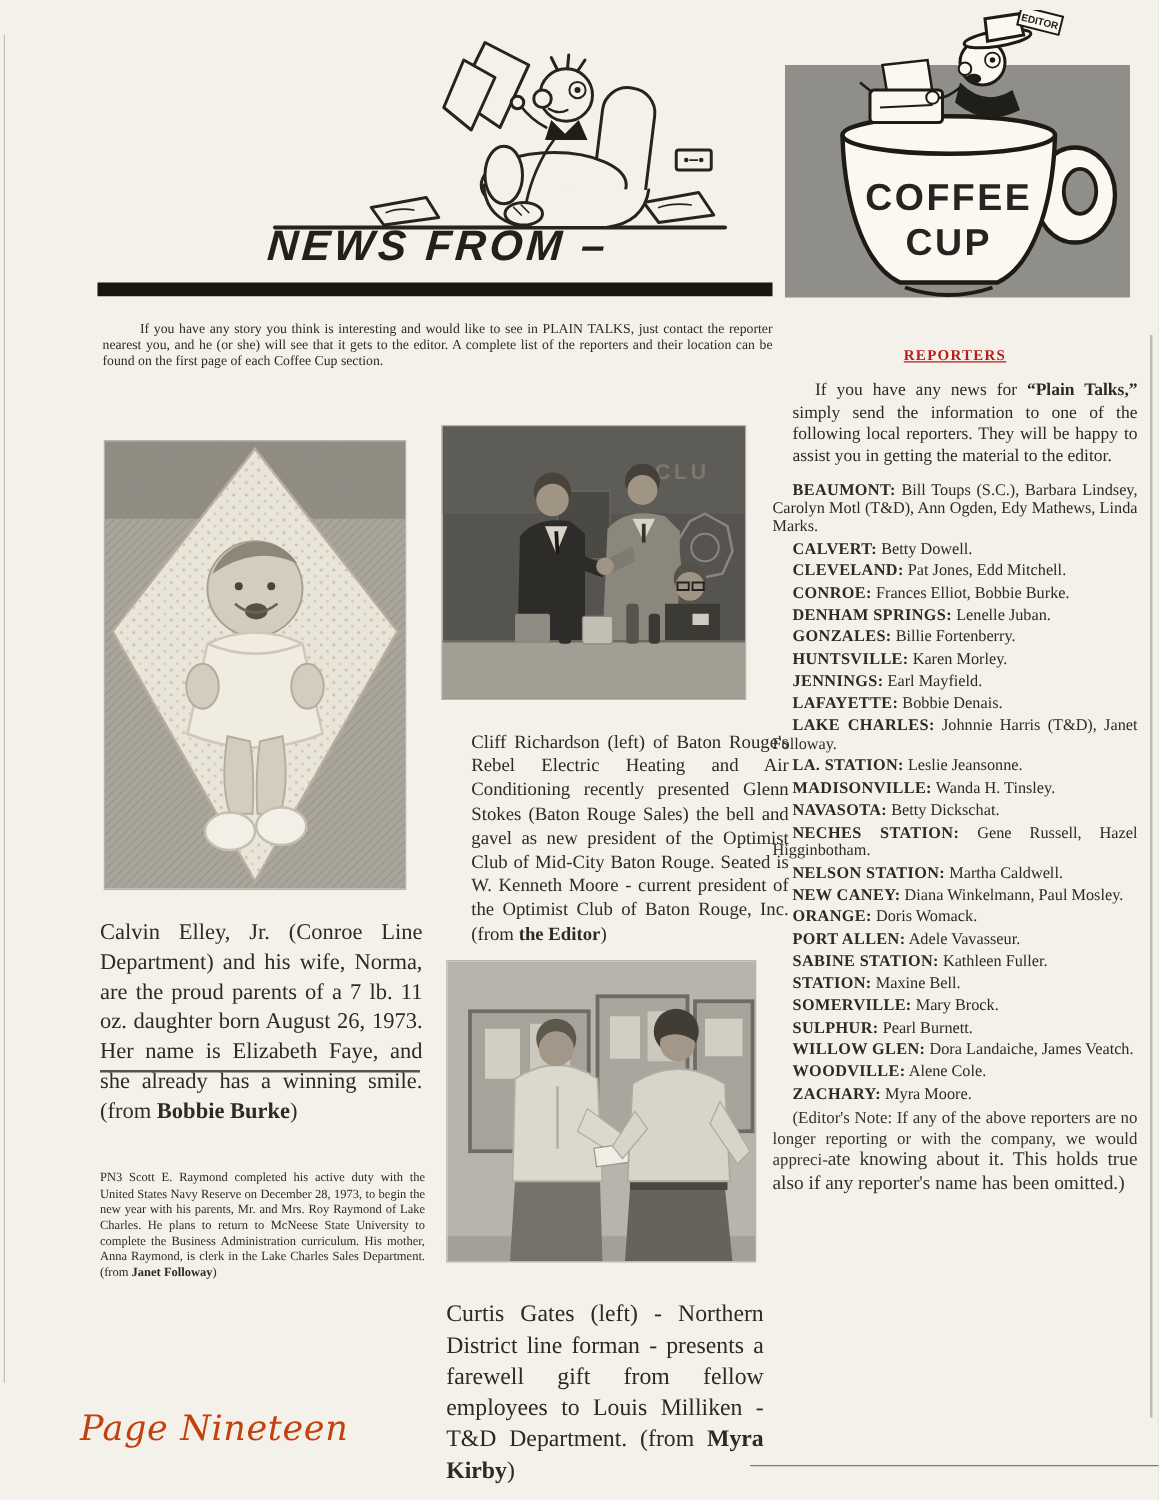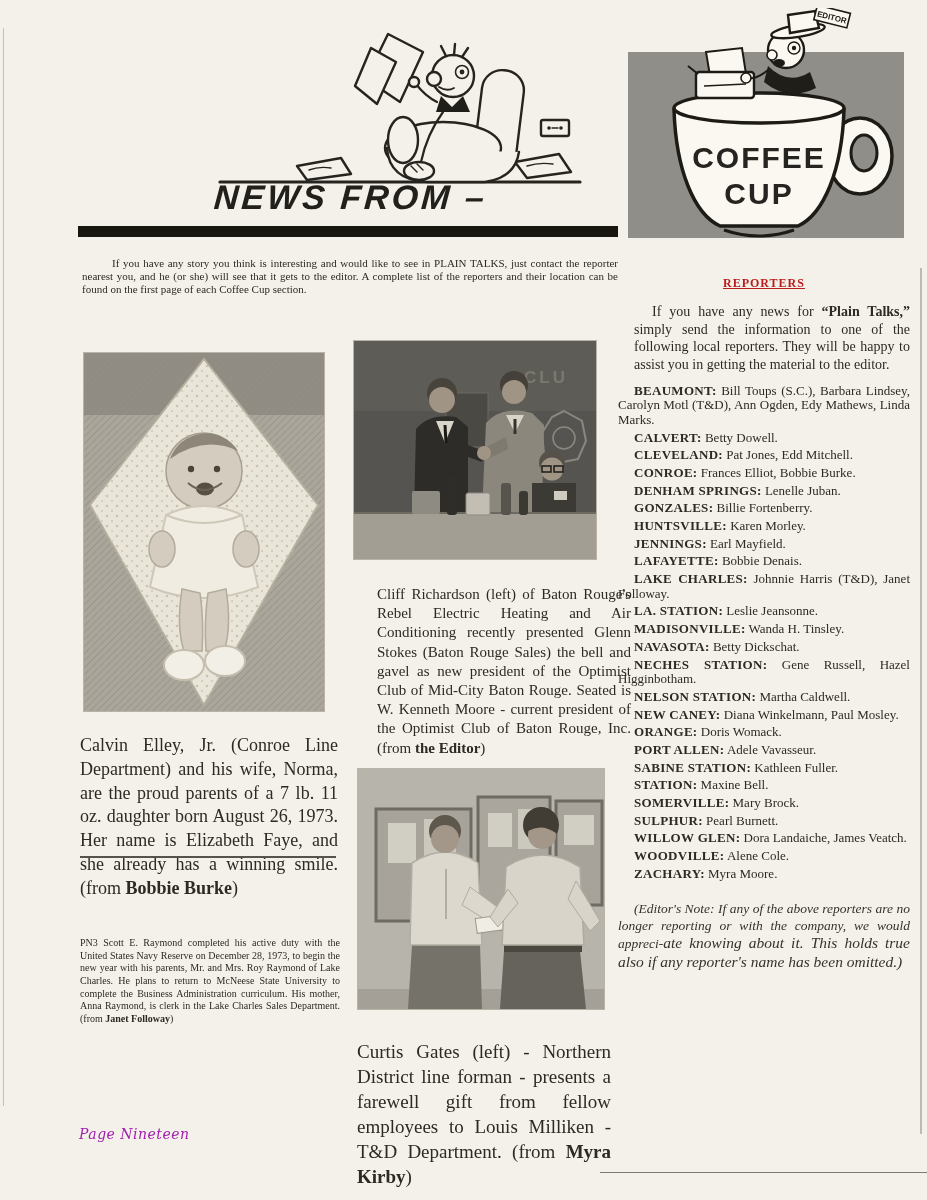--- a/index.html
+++ b/index.html
@@ -26,21 +26,21 @@
   .top-intro {
     left:82px; top:246px; width:536px;
     font-size:11px; line-height:1.18; text-align:justify; text-indent:30px;
   }
 
   
   .baby-photo   { left:83px;  top:352px; border:1px solid #b8b3a6; }
   .baby-caption { left:80px;  top:716px; width:258px; font-size:18px; line-height:1.32; text-align:justify; }
   .left-rule    { left:80px;  top:856px; width:256px; height:2px; }
   .raymond      { left:80px;  top:927px; width:260px; font-size:10px; line-height:1.27; text-align:justify; }
-  .page-footer  { left:79px;  top:1126px; font-size:14px; font-style:italic; color:#a21caf;
+  .page-footer  { left:64px;  top:1126px; font-size:28px; font-style:italic; color:#c2410c;
                   font-family:"DejaVu Serif", serif; letter-spacing:.5px; }
 
   
   .photo1    { left:353px; top:340px; border:1px solid #b8b3a6; }
   .caption1  { left:377px; top:570px; width:254px; font-size:15px; line-height:1.28; text-align:justify; }
   .photo2    { left:357px; top:768px; border:1px solid #b8b3a6; }
   .caption2  { left:357px; top:1020px; width:254px; font-size:19px; line-height:1.32; text-align:justify; }
 
   .credit { font-weight:bold; }
 
@@ -51,21 +51,21 @@
     letter-spacing:1px; margin:12px 0 0 0; color:#b91c1c;text-decoration:underline;
   }
   .rc-intro {
     margin:12px 0 0 16px; font-size:14px; line-height:1.26;
     text-align:justify; text-indent:18px;
   }
   .reporters-list { margin-top:10px; }
   .rep { margin:0 0 3px 0; font-size:13px; line-height:1.13; text-indent:16px; text-align:justify; }
   .rep b { letter-spacing:.3px; }
   .editors-note {
-    margin:20px 0 0 0; font-style:italic; font-size:13.5px;
+    margin:4px 0 0 0; font-size:13.5px;
     line-height:1.22; text-align:justify; text-indent:16px; color:#34322c;
   }
   .editors-note .note-big { font-size:15.5px; }
   .bottom-right-rule { left:600px; top:1172px; width:327px; height:1px; background:#7d7b72; }
 
   svg text { font-family:"Liberation Sans", sans-serif; }
 </style>
 </head>
 <body>
 

